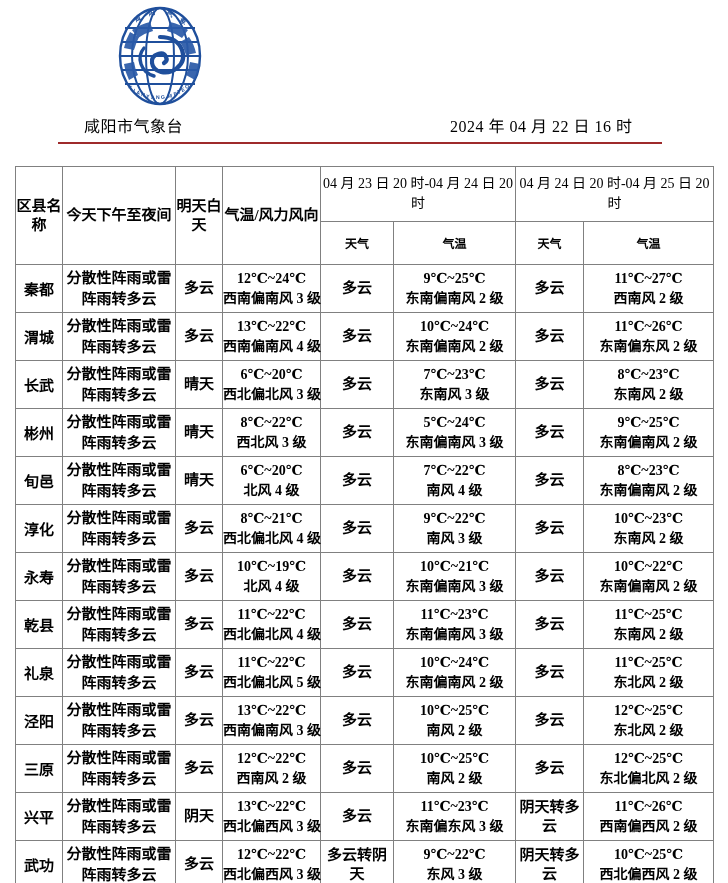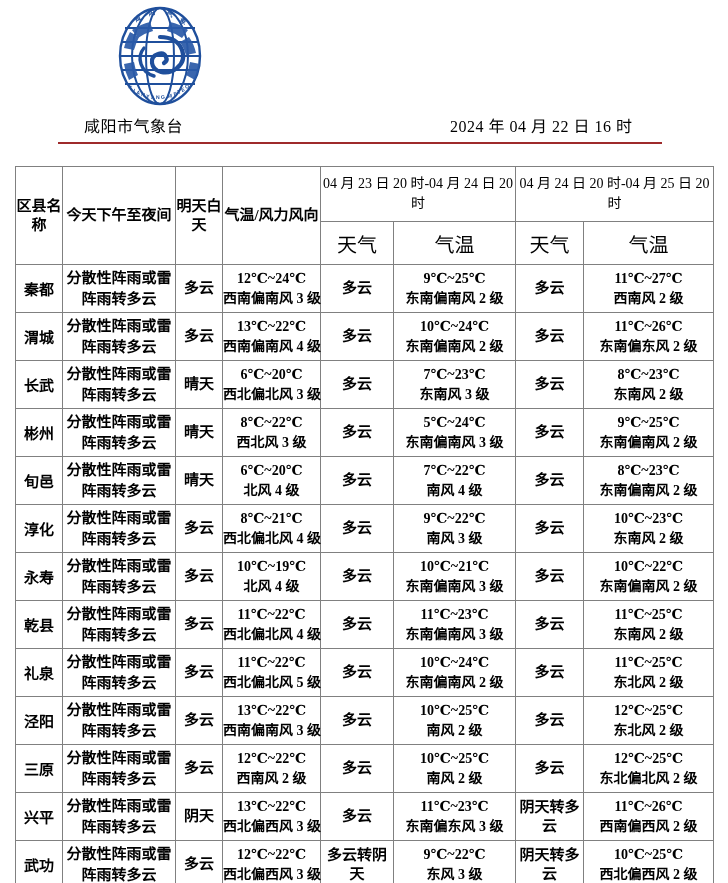--- a/index.html
+++ b/index.html
@@ -125,22 +125,22 @@
   }
   th.h-span {
     height: 54px;
     font-size: 14px;
     font-weight: normal;
     line-height: 20px;
     padding: 0 3px;
   }
   th.h-sub {
     height: 42px;
-    font-size: 20px;
-    font-weight: normal;
+    font-size: 12px;
+    font-weight: bold;
   }
 
   
   tbody td { height: 47px; }
   td.name {
     font-size: 15px;
     font-weight: bold;
   }
   td.today {
     font-size: 15px;

